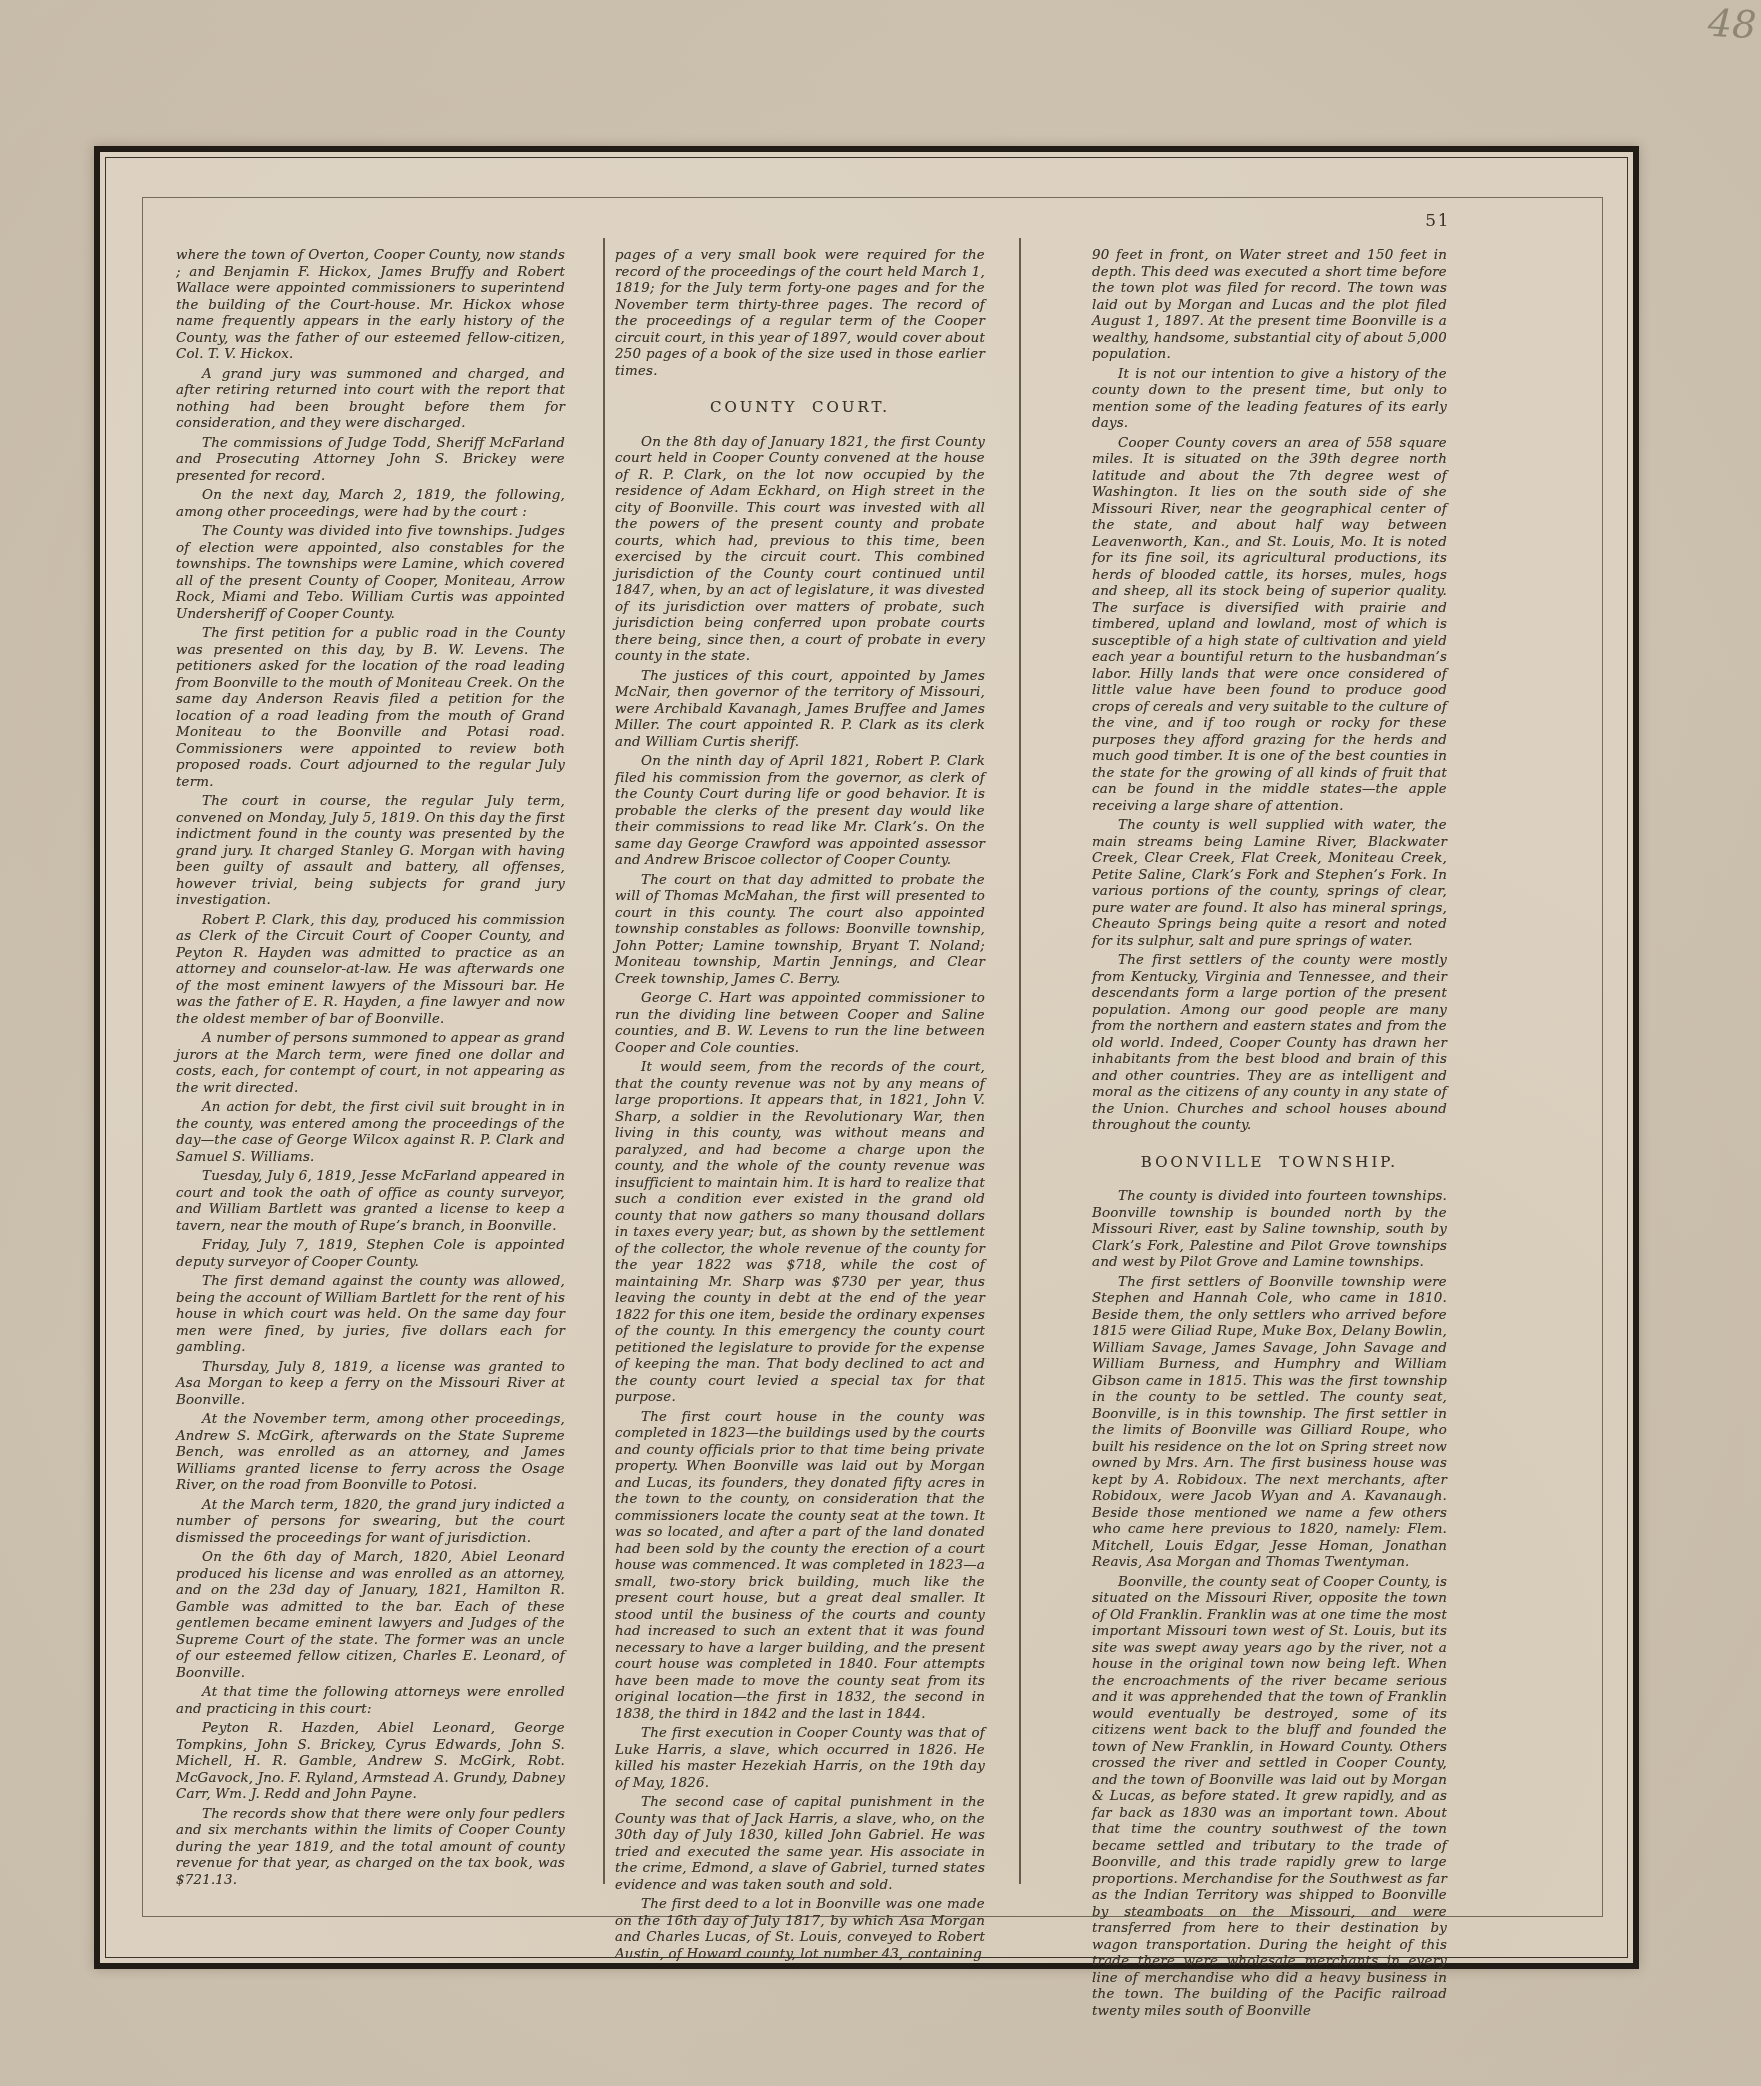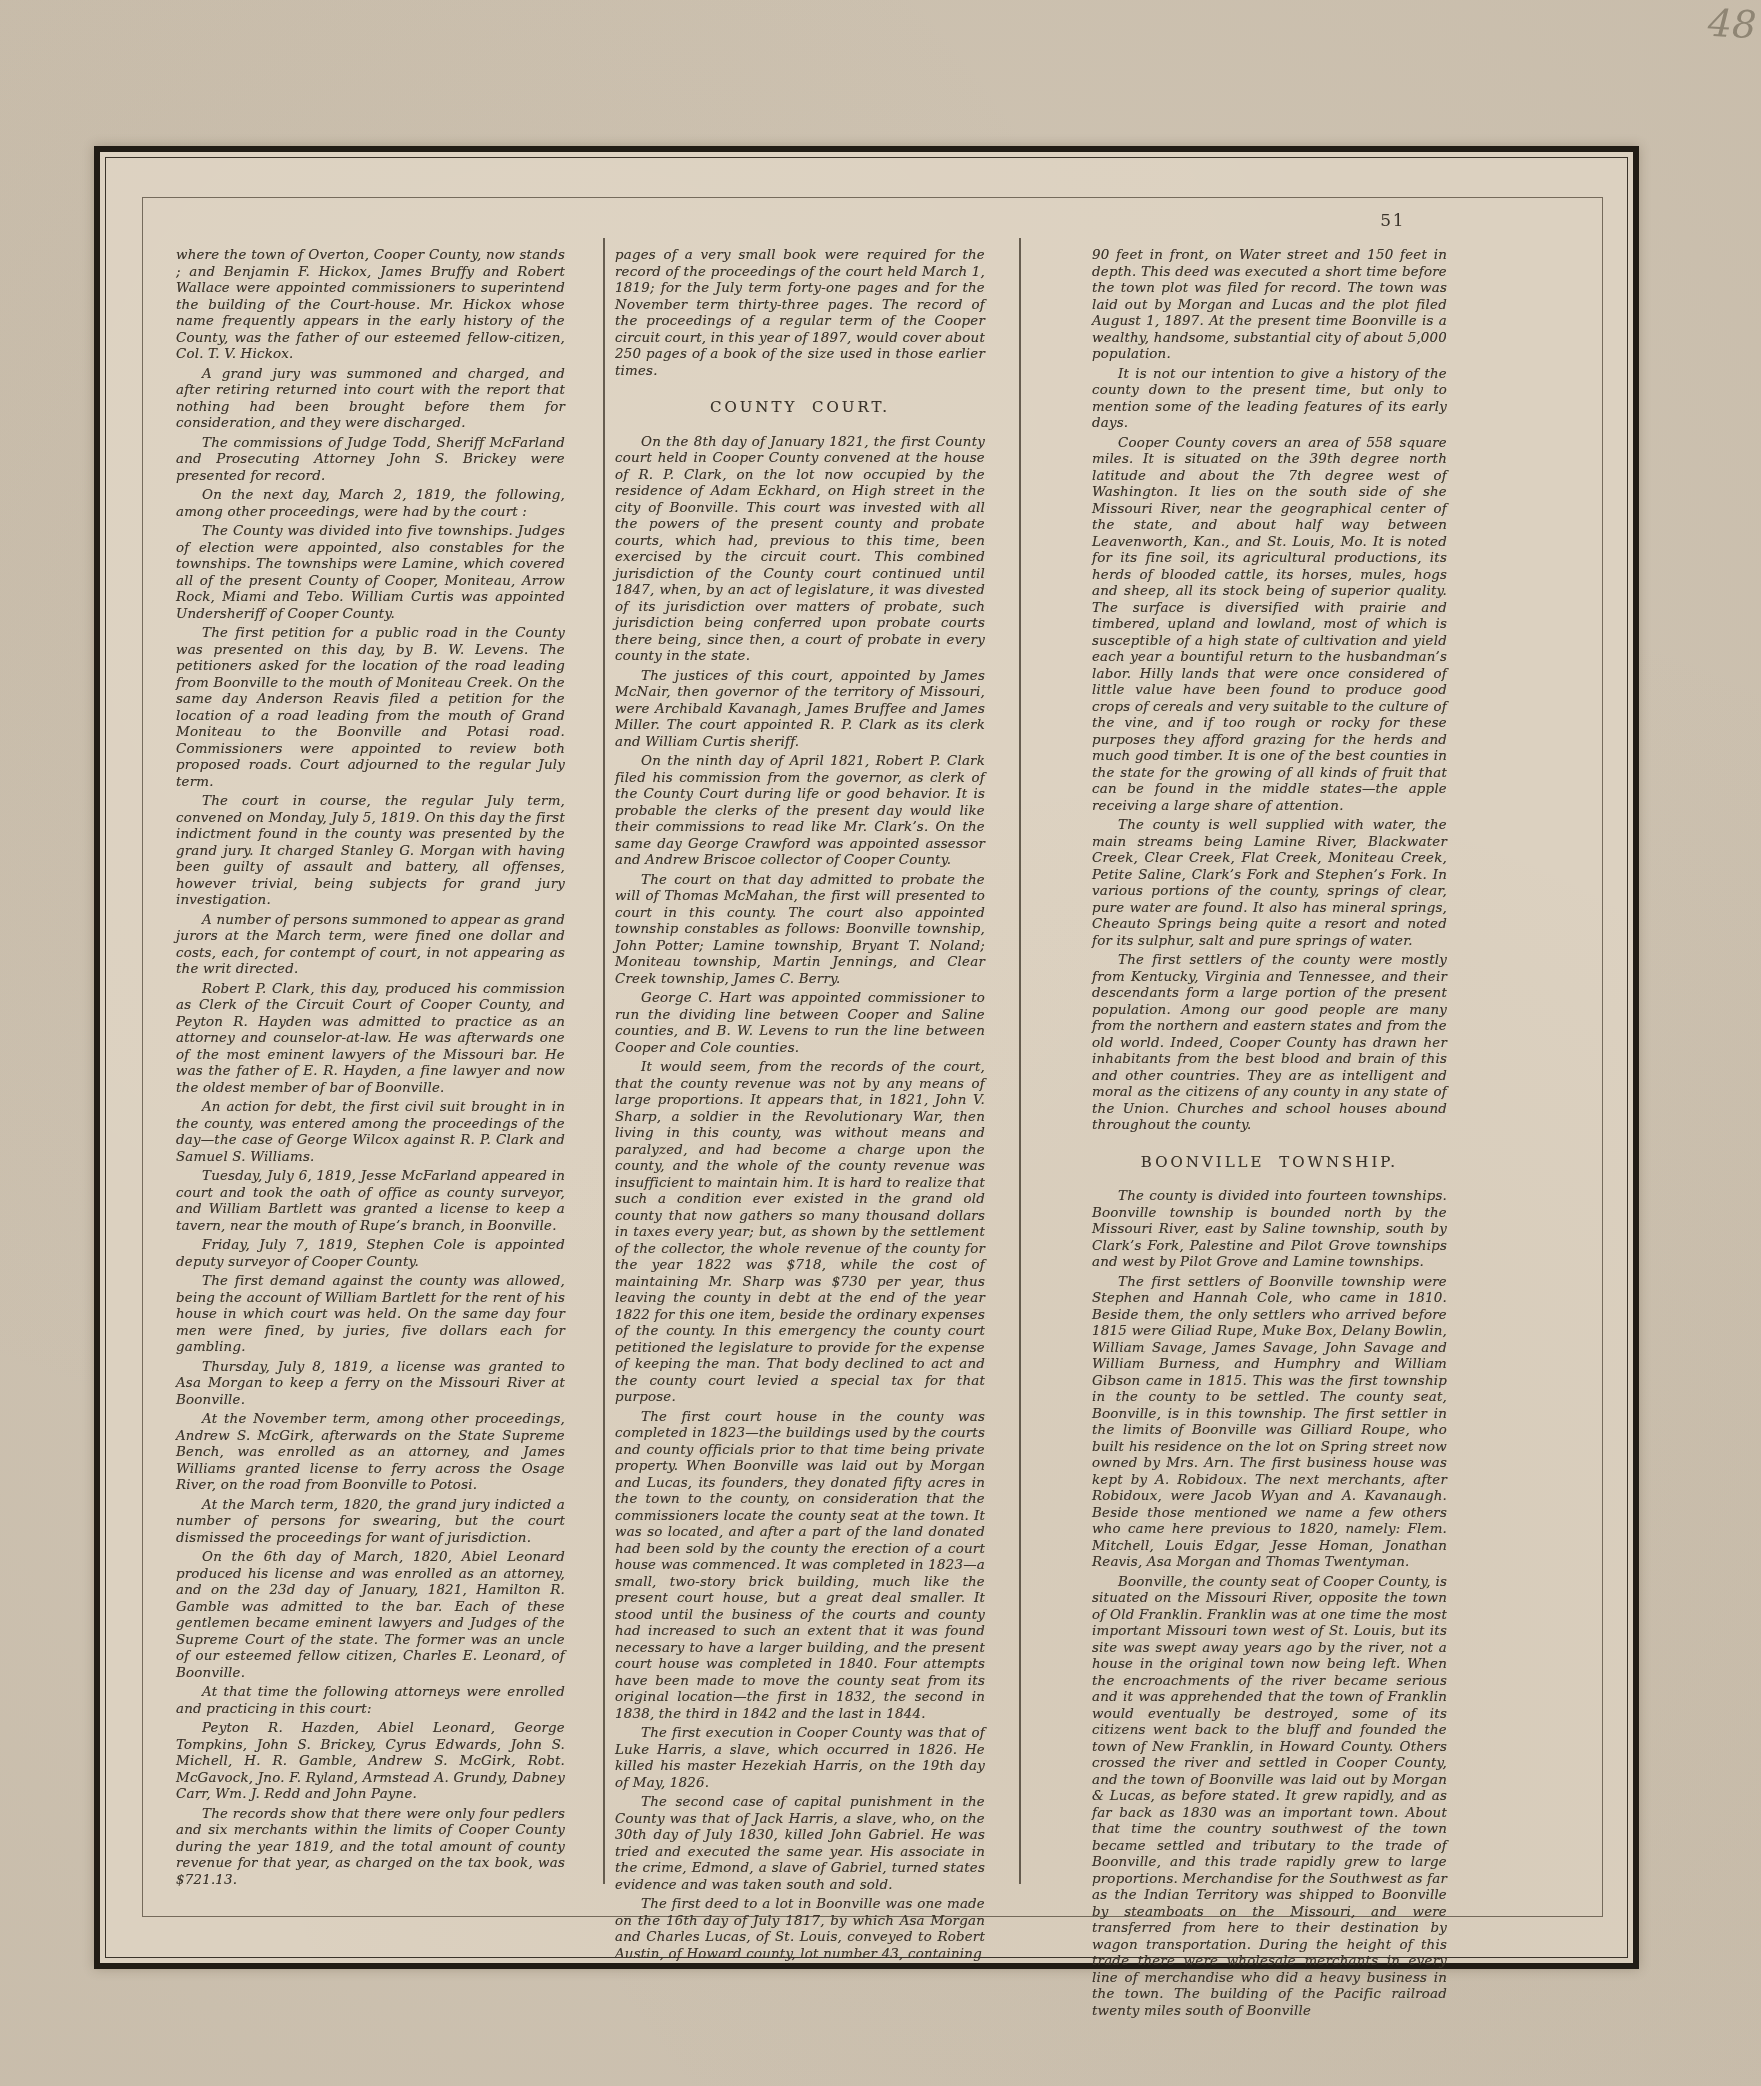--- a/index.html
+++ b/index.html
@@ -85,21 +85,21 @@
     font-weight: normal;
     text-align: center;
     letter-spacing: 3px;
     word-spacing: 6.9px;
     text-indent: 0;
     color: #3a332a;
   }
 
   .page-number {
     position: absolute;
-    left: 1044px;
+    left: 1089px;
     top: 210px;
     width: 361px;
     text-align: right;
     font-size: 17px;
     letter-spacing: 1.5px;
     color: #3a332a;
   }
 
   .handwritten {
     position: absolute;
@@ -128,22 +128,22 @@
   <div class="vsep vsep2"></div>
 
   <div class="col col1">
       <p class="para no-indent">where the town of Overton, Cooper County, now stands ; and Benjamin F. Hickox, James Bruffy and Robert Wallace were appointed commissioners to superintend the building of the Court-house.  Mr. Hickox whose name frequently appears in the early history of the County, was the father of our esteemed fellow-citizen, Col. T. V. Hickox.</p>
       <p class="para">A grand jury was summoned and charged, and after retiring returned into court with the report that nothing had been brought before them for consideration, and they were discharged.</p>
       <p class="para">The commissions of Judge Todd, Sheriff McFarland and Prosecuting Attorney John S. Brickey were presented for record.</p>
       <p class="para">On the next day, March 2, 1819, the following, among other proceedings, were had by the court :</p>
       <p class="para">The County was divided into five townships. Judges of election were appointed, also constables for the townships.  The townships were Lamine, which covered all of the present County of Cooper, Moniteau, Arrow Rock, Miami and Tebo.  William Curtis was appointed Undersheriff of Cooper County.</p>
       <p class="para">The first petition for a public road in the County was presented on this day, by B. W. Levens.  The petitioners asked for the location of the road leading from Boonville to the mouth of Moniteau Creek.  On the same day Anderson Reavis filed a petition for the location of a road leading from the mouth of Grand Moniteau to the Boonville and Potasi road.  Commissioners were appointed to review both proposed roads. Court adjourned to the regular July term.</p>
       <p class="para">The court in course, the regular July term, convened on Monday, July 5, 1819.  On this day the first indictment found in the county was presented by the grand jury.  It charged Stanley G. Morgan with having been guilty of assault and battery, all offenses, however trivial, being subjects for grand jury investigation.</p>
+      <p class="para">Robert P. Clark, this day, produced his commission as Clerk of the Circuit Court of Cooper County, and Peyton R. Hayden was admitted to practice as an attorney and counselor-at-law.  He was afterwards one of the most eminent lawyers of the Missouri bar.  He was the father of E. R. Hayden, a fine lawyer and now the oldest member of bar of Boonville.</p>
       <p class="para">A number of persons summoned to appear as grand jurors at the March term, were fined one dollar and costs, each, for contempt of court, in not appearing as the writ directed.</p>
-      <p class="para">Robert P. Clark, this day, produced his commission as Clerk of the Circuit Court of Cooper County, and Peyton R. Hayden was admitted to practice as an attorney and counselor-at-law.  He was afterwards one of the most eminent lawyers of the Missouri bar.  He was the father of E. R. Hayden, a fine lawyer and now the oldest member of bar of Boonville.</p>
       <p class="para">An action for debt, the first civil suit brought in in the county, was entered among the proceedings of the day—the case of George Wilcox against R. P. Clark and Samuel S. Williams.</p>
       <p class="para">Tuesday, July 6, 1819, Jesse McFarland appeared in court and took the oath of office as county surveyor, and William Bartlett was granted a license to keep a tavern, near the mouth of Rupe’s branch, in Boonville.</p>
       <p class="para">Friday, July 7, 1819, Stephen Cole is appointed deputy surveyor of Cooper County.</p>
       <p class="para">The first demand against the county was allowed, being the account of William Bartlett for the rent of his house in which court was held.  On the same day four men were fined, by juries, five dollars each for gambling.</p>
       <p class="para">Thursday, July 8, 1819, a license was granted to Asa Morgan to keep a ferry on the Missouri River at Boonville.</p>
       <p class="para">At the November term, among other proceedings, Andrew S. McGirk, afterwards on the State Supreme Bench, was enrolled as an attorney, and James Williams granted license to ferry across the Osage River, on the road from Boonville to Potosi.</p>
       <p class="para">At the March term, 1820, the grand jury indicted a number of persons for swearing, but the court dismissed the proceedings for want of jurisdiction.</p>
       <p class="para">On the 6th day of March, 1820, Abiel Leonard produced his license and was enrolled as an attorney, and on the 23d day of January, 1821, Hamilton R. Gamble was admitted to the bar.  Each of these gentlemen became eminent lawyers and Judges of the Supreme Court of the state.  The former was an uncle of our esteemed fellow citizen, Charles E. Leonard, of Boonville.</p>
       <p class="para">At that time the following attorneys were enrolled and practicing in this court:</p>
       <p class="para">Peyton R. Hazden, Abiel Leonard, George Tompkins, John S. Brickey, Cyrus Edwards, John S. Michell, H. R. Gamble, Andrew S. McGirk, Robt. McGavock, Jno. F. Ryland, Armstead A. Grundy, Dabney Carr, Wm. J. Redd and John Payne.</p>

